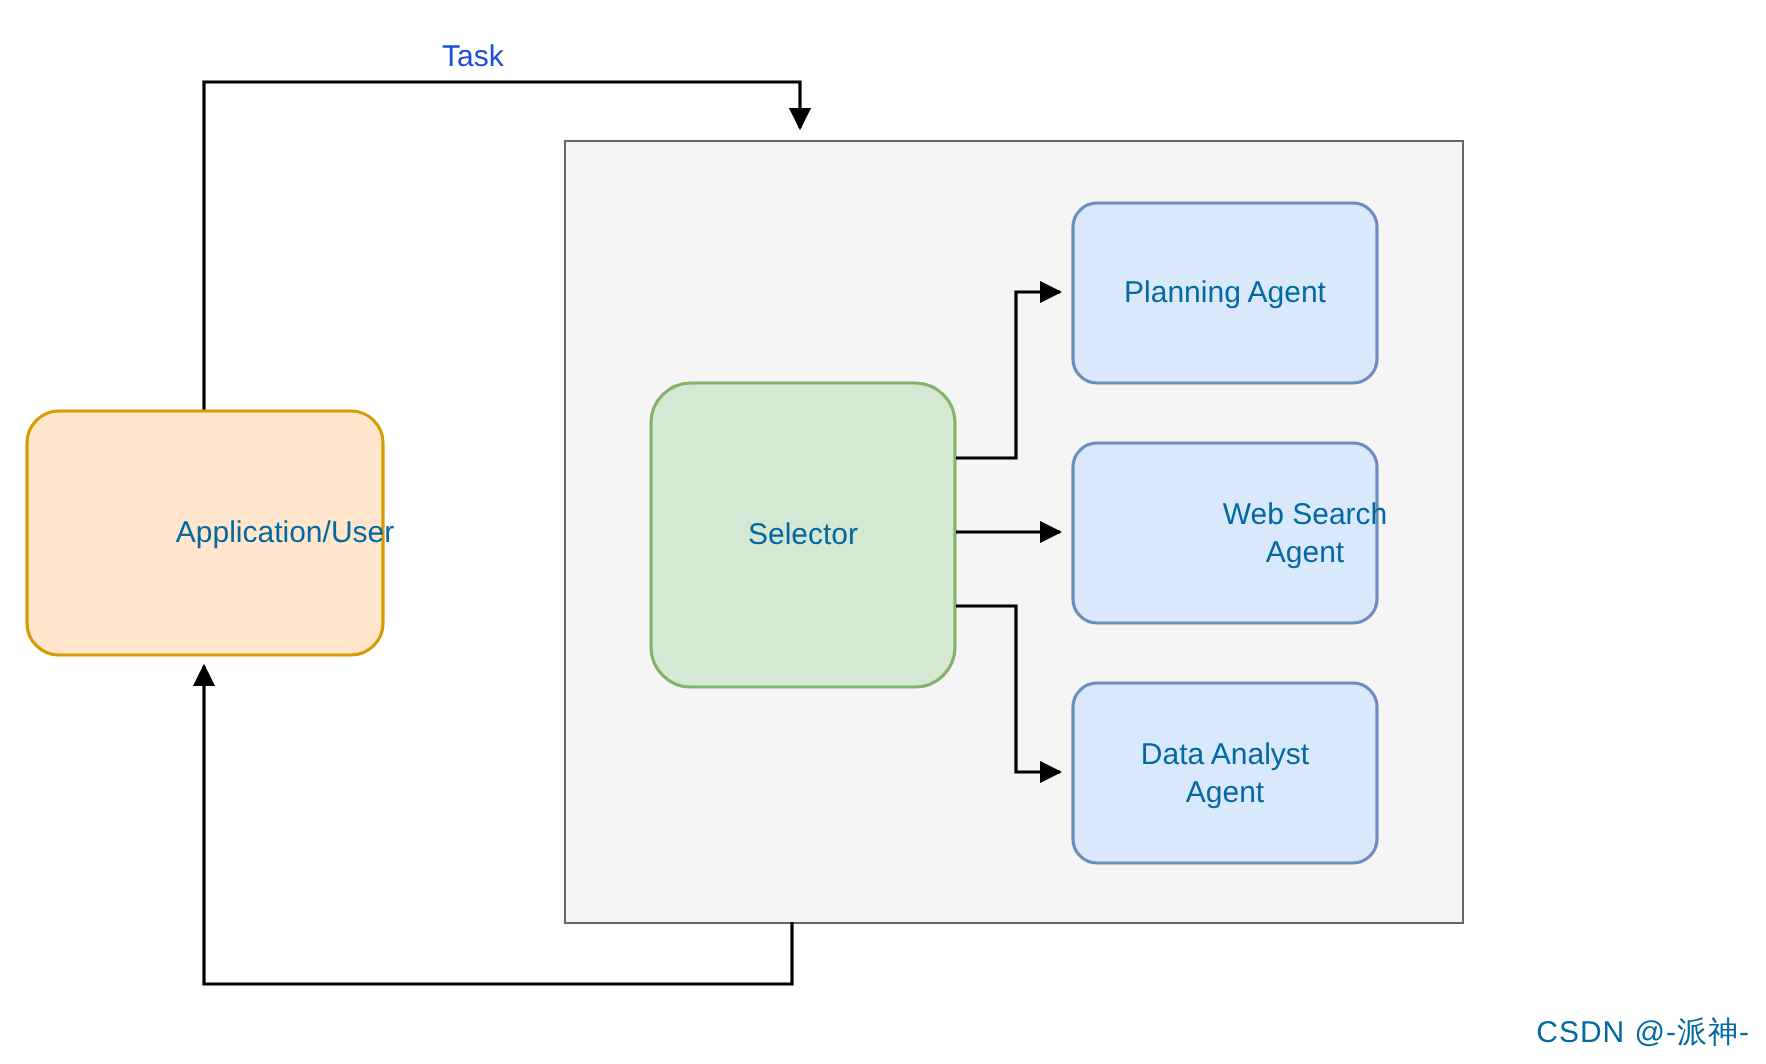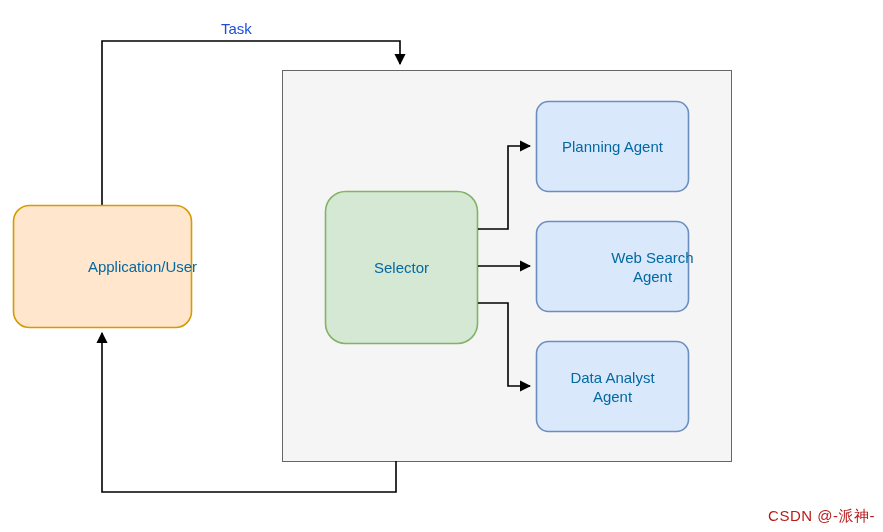--- a/index.html
+++ b/index.html
@@ -49,21 +49,21 @@
     position: absolute;
     color: #000000;
     font-size: 15px;
     line-height: 18px;
     white-space: nowrap;
   }
   .watermark {
     position: absolute;
     right: 8px;
     bottom: 6px;
-    color: #b91c1c;
+    color: #0369a1;
     font-size: 15px;
     letter-spacing: 0.5px;
     white-space: nowrap;
     user-select: none;
   }
 </style>
 </head>
 <body>
 
 <div id="canvas">

